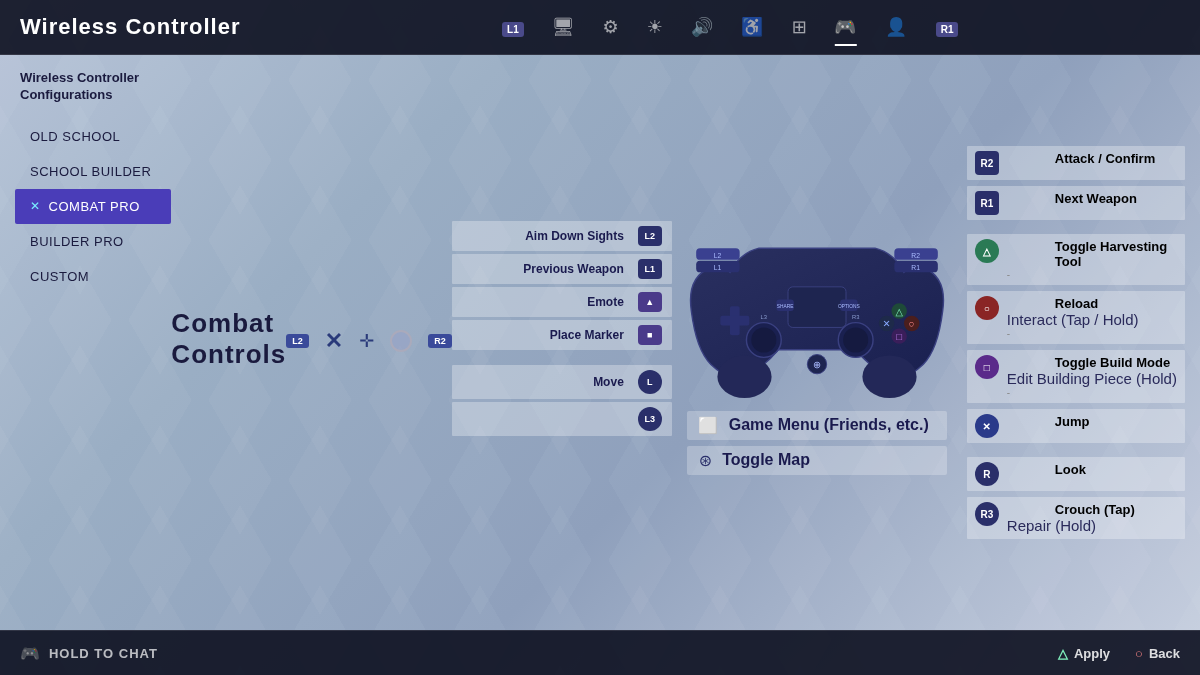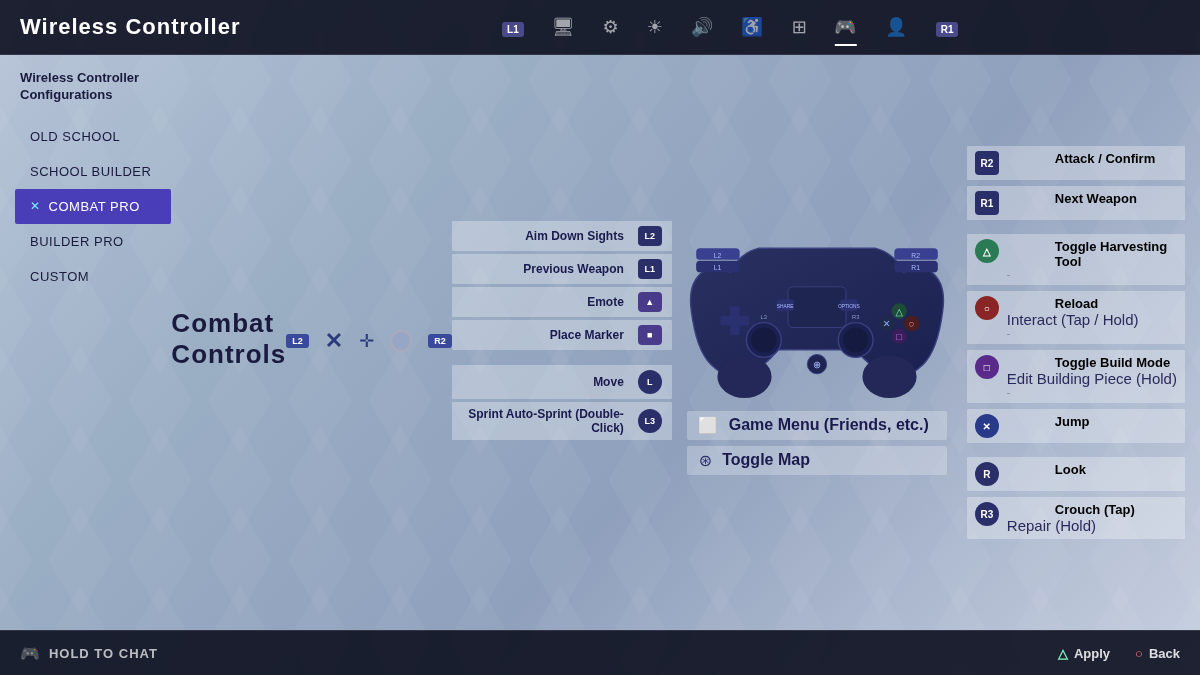--- a/index.html
+++ b/index.html
@@ -361,21 +361,20 @@
         </div>
         <div class="left-mapping">
           <span class="left-mapping-label">Place Marker</span>
           <span class="lbtn" style="background:#4a3a8a;">■</span>
         </div>
         <div class="left-mapping gap-section">
           <span class="left-mapping-label">Move</span>
           <span class="lbtn" style="border-radius:50%;width:24px;height:24px;padding:0;">L</span>
         </div>
         <div class="left-mapping">
-          <span class="left-mapping-label">Sprint Auto-Sprint (Double-Click)</span>
           <span class="lbtn" style="border-radius:50%;width:24px;height:24px;padding:0;">L3</span>
         </div>
       </div>
 
       <div style="flex:1;display:flex;flex-direction:column;align-items:center;position:relative;">
         <svg viewBox="0 0 300 200" width="290" height="200">
 
           <defs>
             <linearGradient id="ctrlGrad" x1="0%" y1="0%" x2="100%" y2="100%">
               <stop offset="0%" style="stop-color:#2a3060;stop-opacity:1"></stop>

